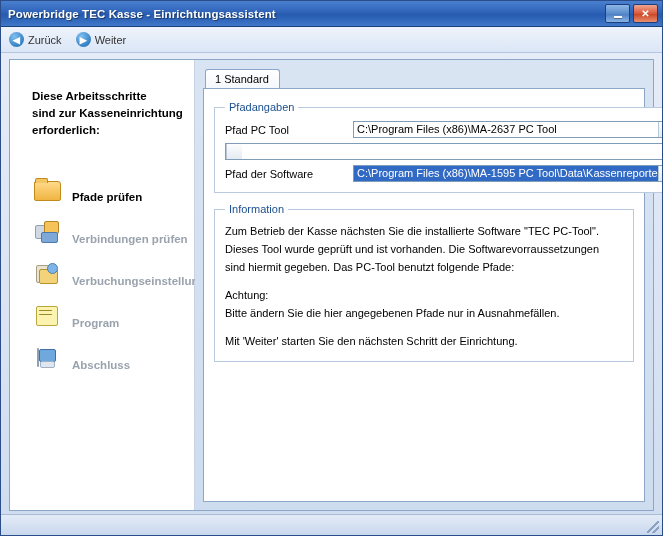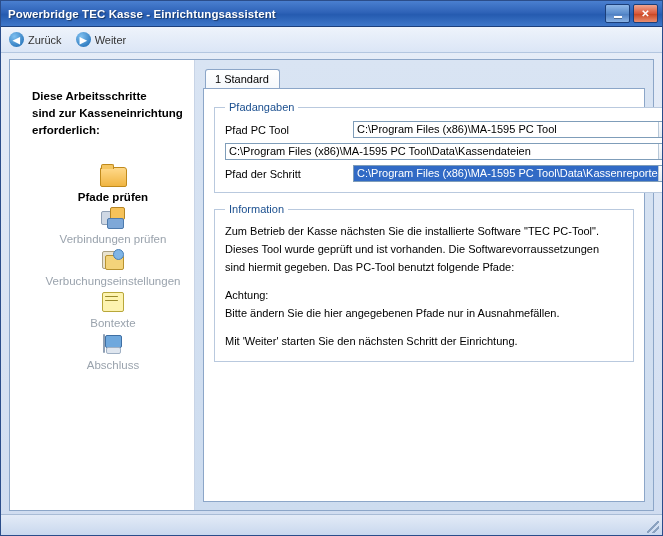--- a/index.html
+++ b/index.html
@@ -124,30 +124,30 @@
   }
   .steps-title {
     font-weight: bold;
     font-size: 11.5px;
     color: #000;
     line-height: 17px;
     margin-bottom: 22px;
   }
   .step {
     display: flex;
-    align-items: center;
+    align-items: flex-end;
+    gap: 10px;
     height: 42px;
-    flex-direction: column;
   }
   .step .label {
     font-size: 11.5px;
     font-weight: bold;
     color: #000;
   }
-  .step.disabled .label { color: #9aa3ad; font-weight: normal; }
+  .step.disabled .label { color: #9aa3ad; font-weight: bold; }
   .icon-box {
     width: 30px;
     height: 28px;
     position: relative;
     flex: 0 0 30px;
   }
   
   .ic-folder {
     position: absolute; left: 2px; top: 6px;
     width: 25px; height: 18px;
@@ -373,21 +373,21 @@
 
 
         <div class="step disabled">
           <span class="icon-box">
               <span class="ic-gen ic-note">
                 <i class="s1"></i>
                 <i class="s2"></i>
                 <i class="s3"></i>
               </span>
             </span>
-          <span class="label">Bontexte</span>
+          <span class="label">Program</span>
         </div>
 
         <div class="step disabled">
           <span class="icon-box">
               <span class="ic-gen ic-flag">
                 <i class="s1"></i>
                 <i class="s2"></i>
                 <i class="s3"></i>
               </span>
             </span>
@@ -401,34 +401,33 @@
         </div>
 
         <div class="tab-body">
 
           <fieldset class="group">
             <legend>Pfadangaben</legend>
 
             <div class="form-row">
               <span class="form-label">Pfad PC Tool</span>
               <div class="combo">
-                <span class="val">C:\Program Files (x86)\MA-1595 PC Tool</span>
+                <span class="val">C:\Program Files (x86)\MA-2637 PC Tool</span>
                 <span class="spin"></span>
               </div>
             </div>
 
             <div class="form-row">
               <div class="combo">
-                <span class="val">C:\Program Files (x86)\MA-1595 PC Tool\Data\Kassendateien</span>
                 <span class="spin"></span>
               </div>
             </div>
 
             <div class="form-row">
-              <span class="form-label">Pfad der Schritt</span>
+              <span class="form-label">Pfad der Software</span>
               <div class="combo selected">
                 <span class="val">C:\Program Files (x86)\MA-1595 PC Tool\Data\Kassenreporte</span>
                 <span class="spin"></span>
               </div>
             </div>
           </fieldset>
 
           <fieldset class="group">
             <legend>Information</legend>
             <div class="info-text">

